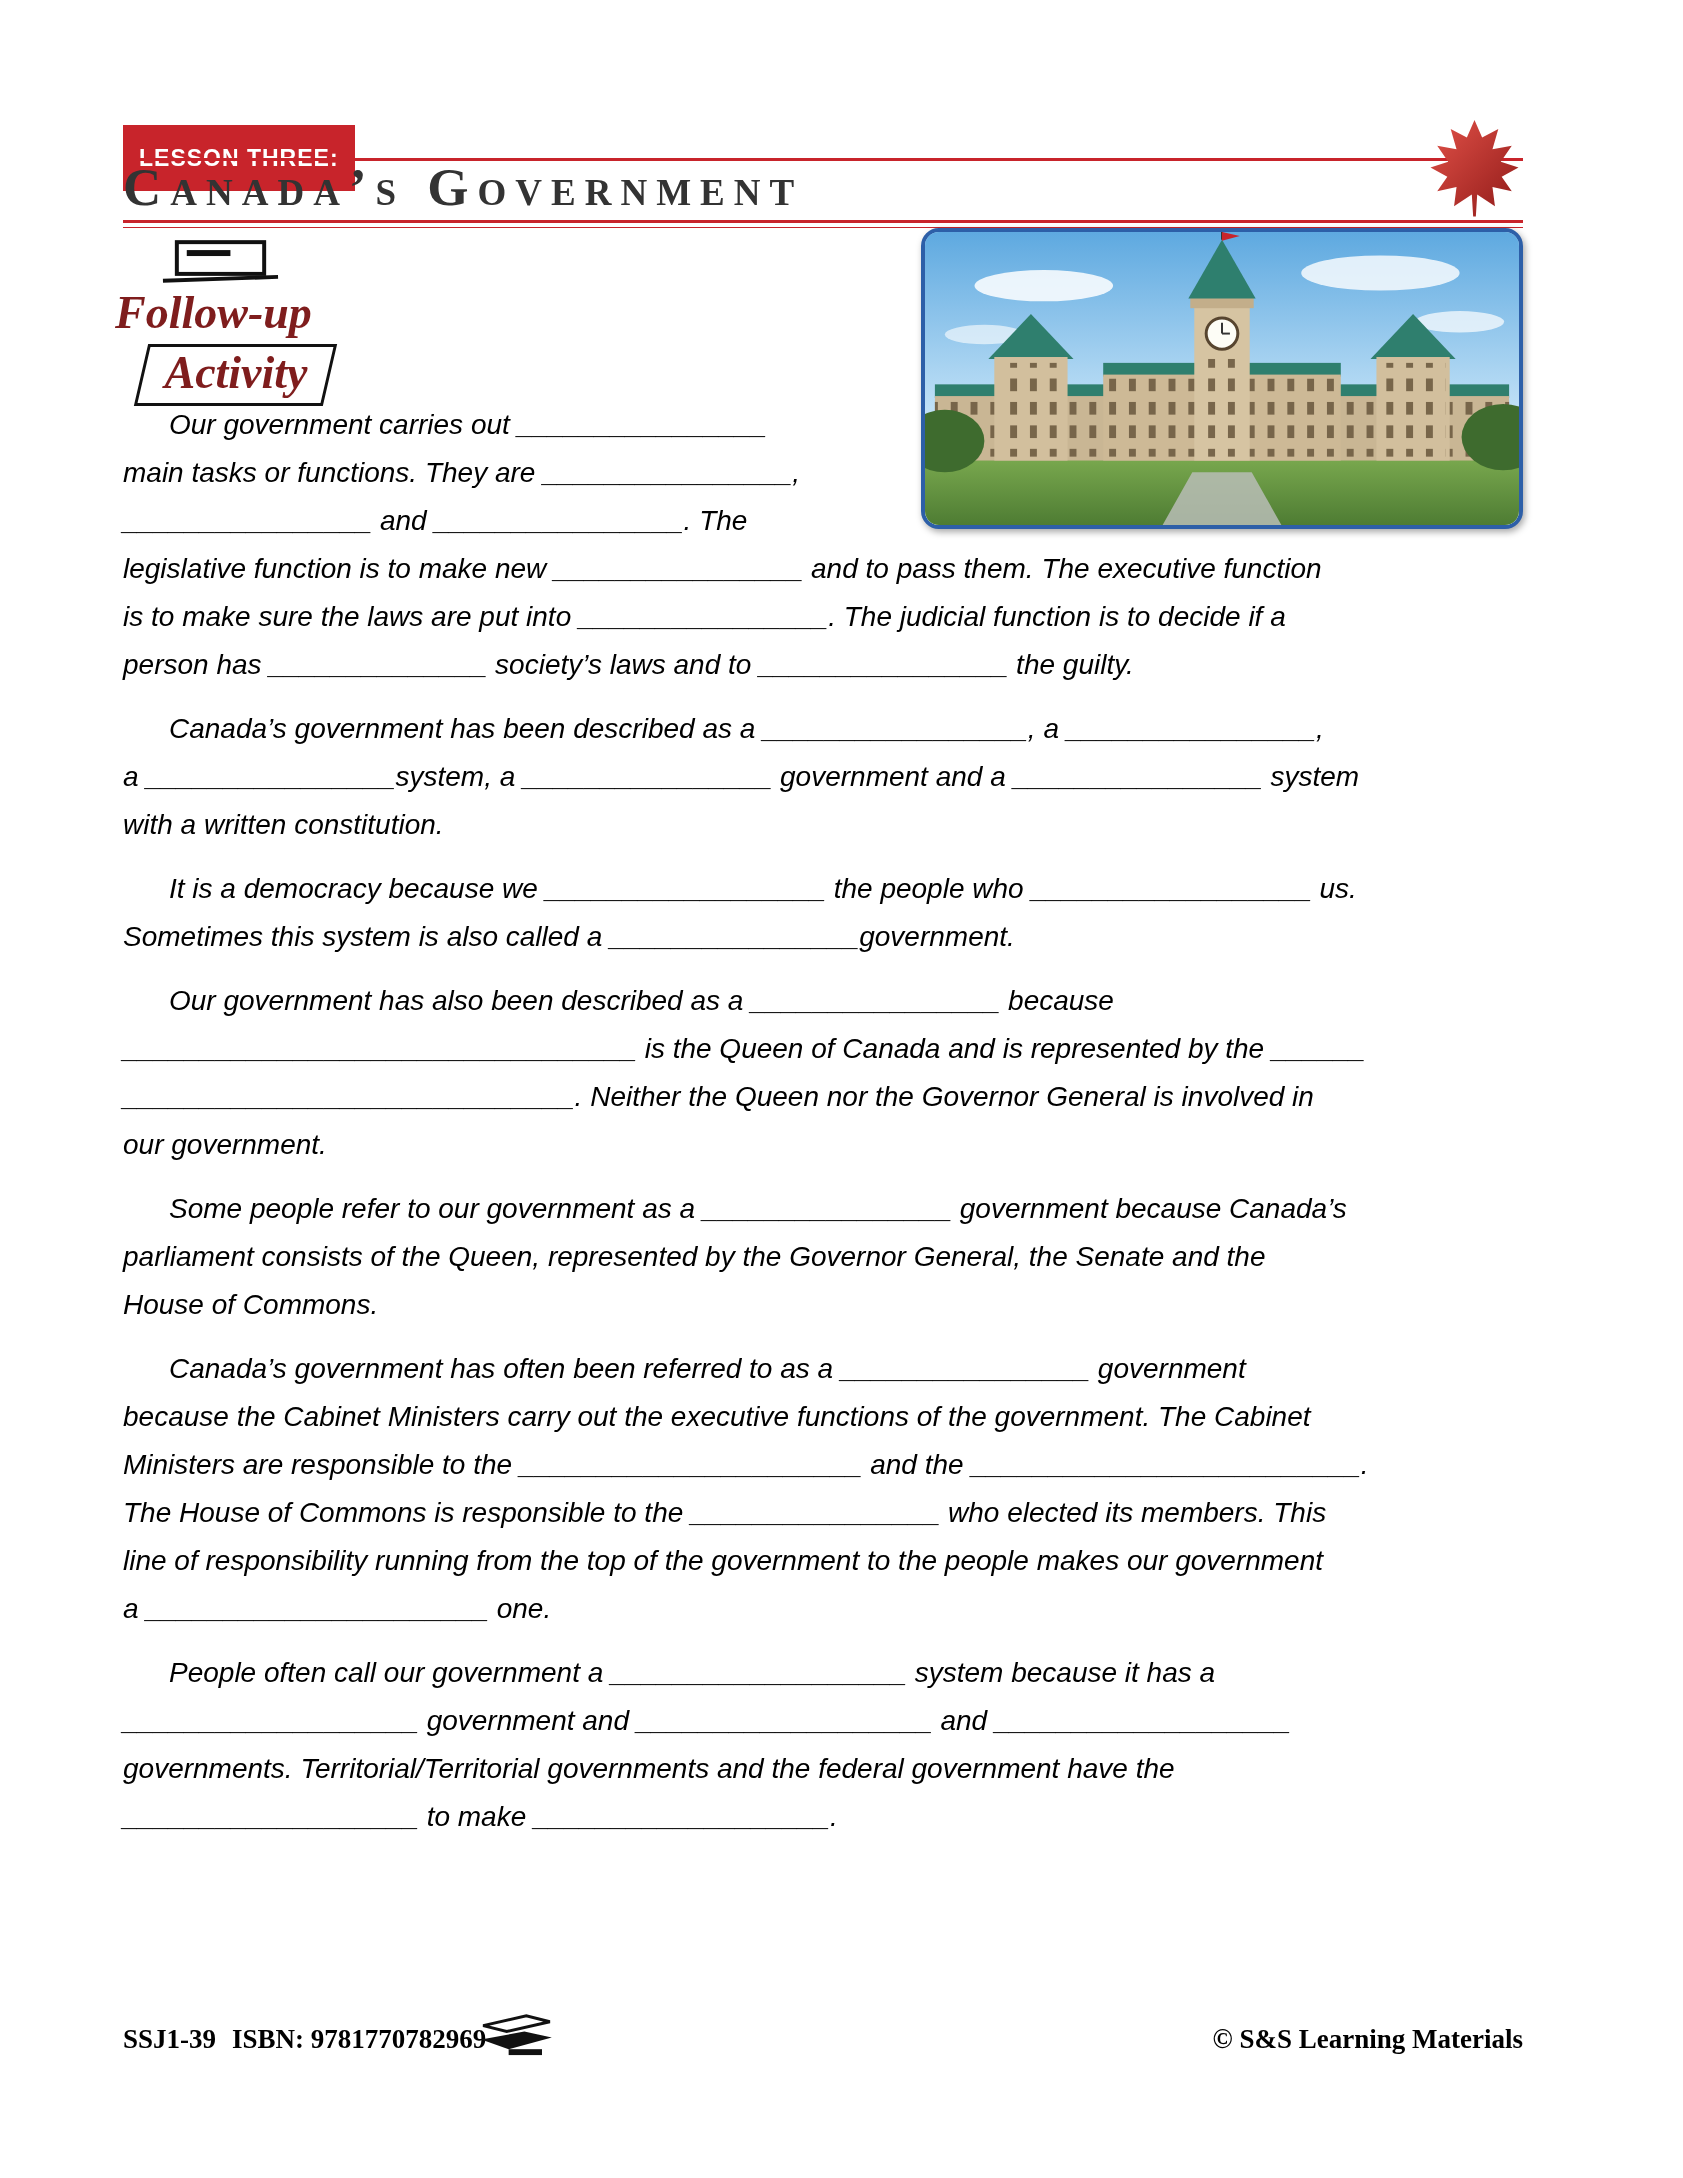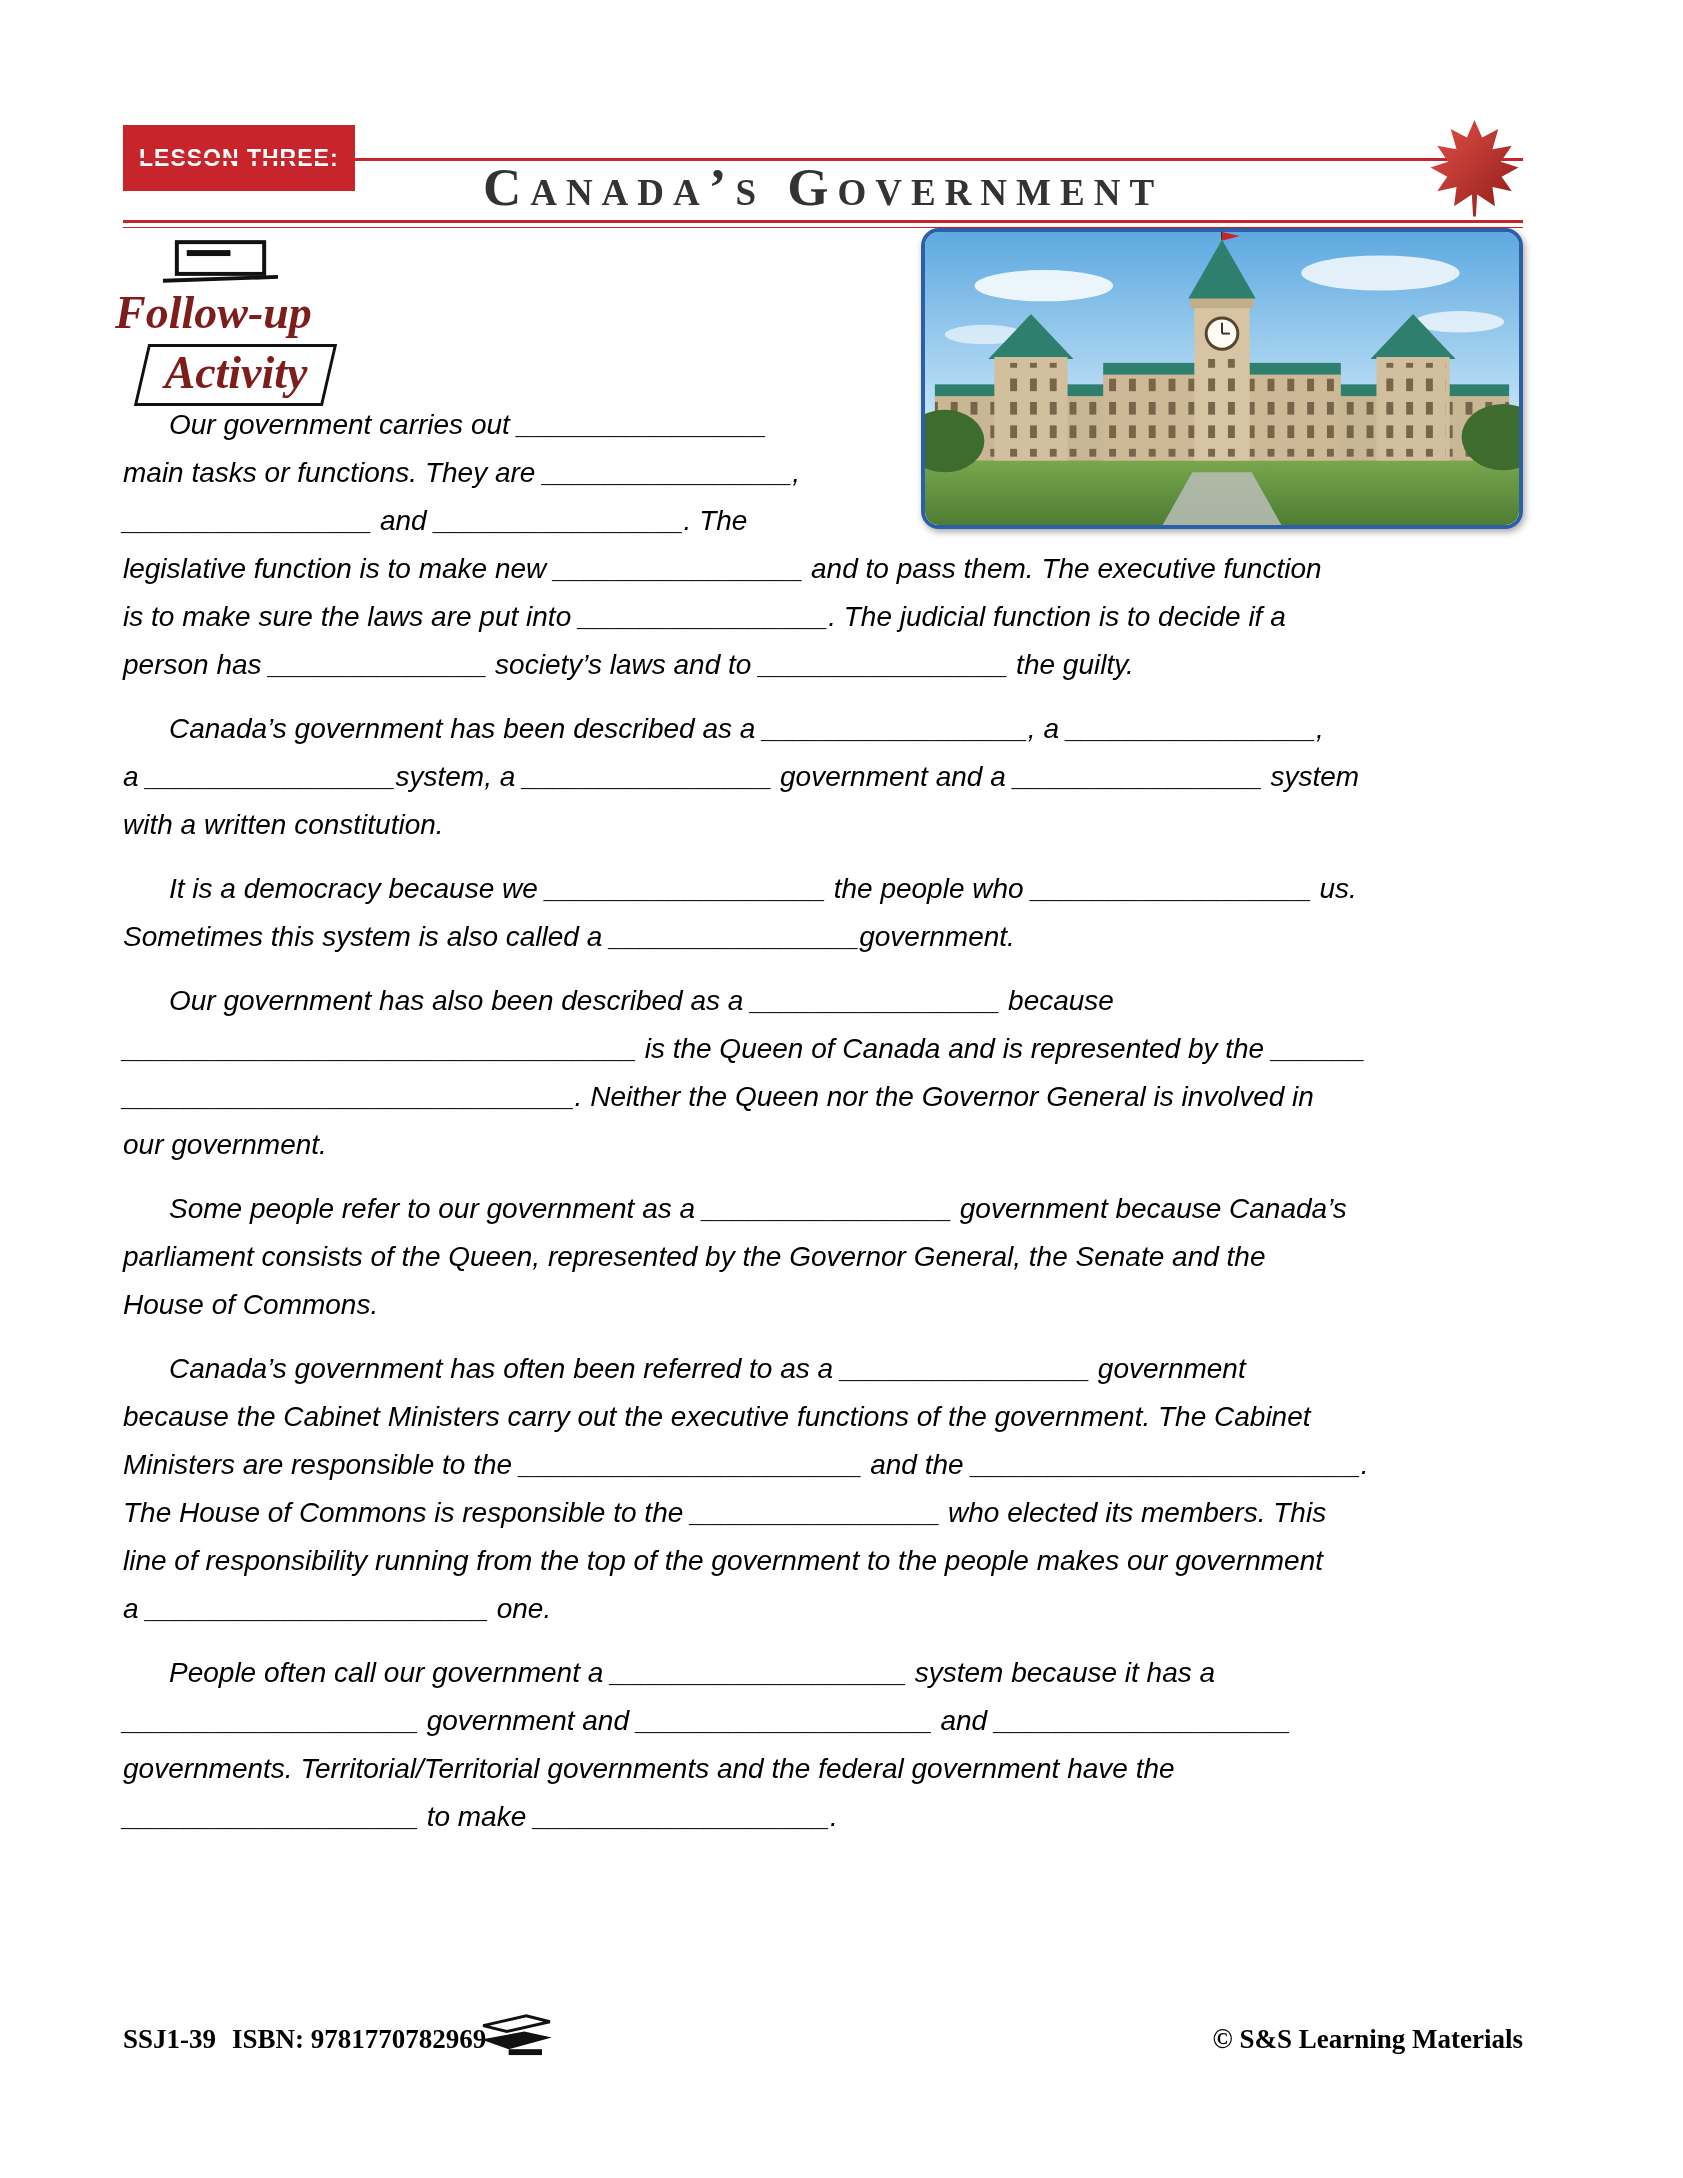--- a/index.html
+++ b/index.html
@@ -29,21 +29,21 @@
   .rule-top {
     position: absolute;
     left: 123px; top: 158px;
     width: 1400px; height: 3px;
     background: #c8242b;
   }
   .page-title {
     position: absolute;
     left: 123px; top: 160px;
     width: 1400px;
-    text-align: center;
+    text-align: left;
     font-family: "Liberation Serif", serif;
     font-variant: small-caps;
     font-weight: bold;
     font-size: 53px;
     line-height: 55px;
     letter-spacing: 9px;
     color: #333;
   }
   .rule-bottom  { position: absolute; left: 123px; top: 220px; width: 1400px; height: 3px; background: #c8242b; }
   .rule-bottom2 { position: absolute; left: 123px; top: 227px; width: 1400px; height: 1px; background: #c8242b; }

